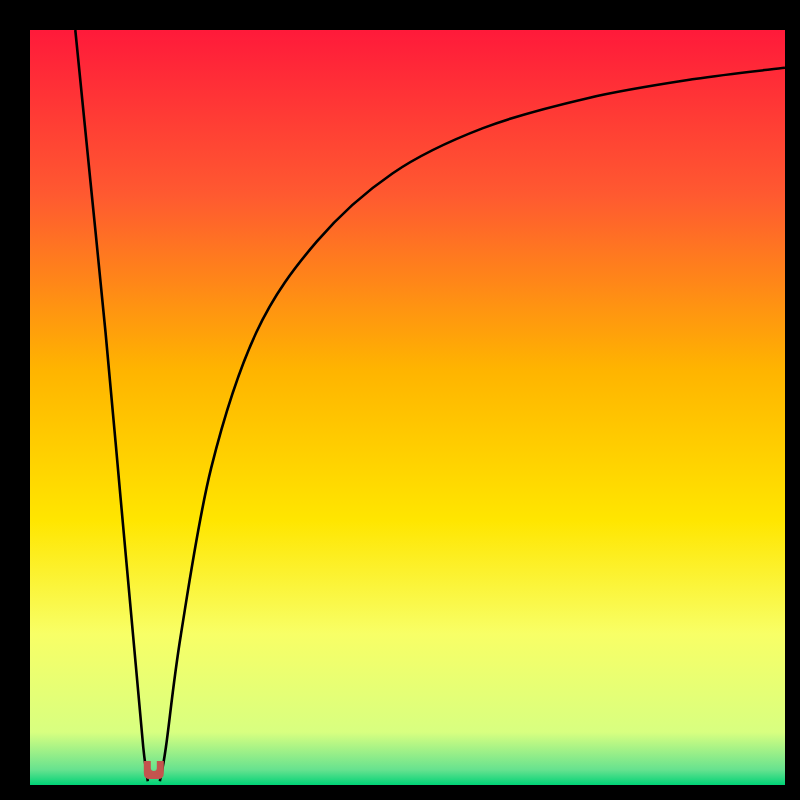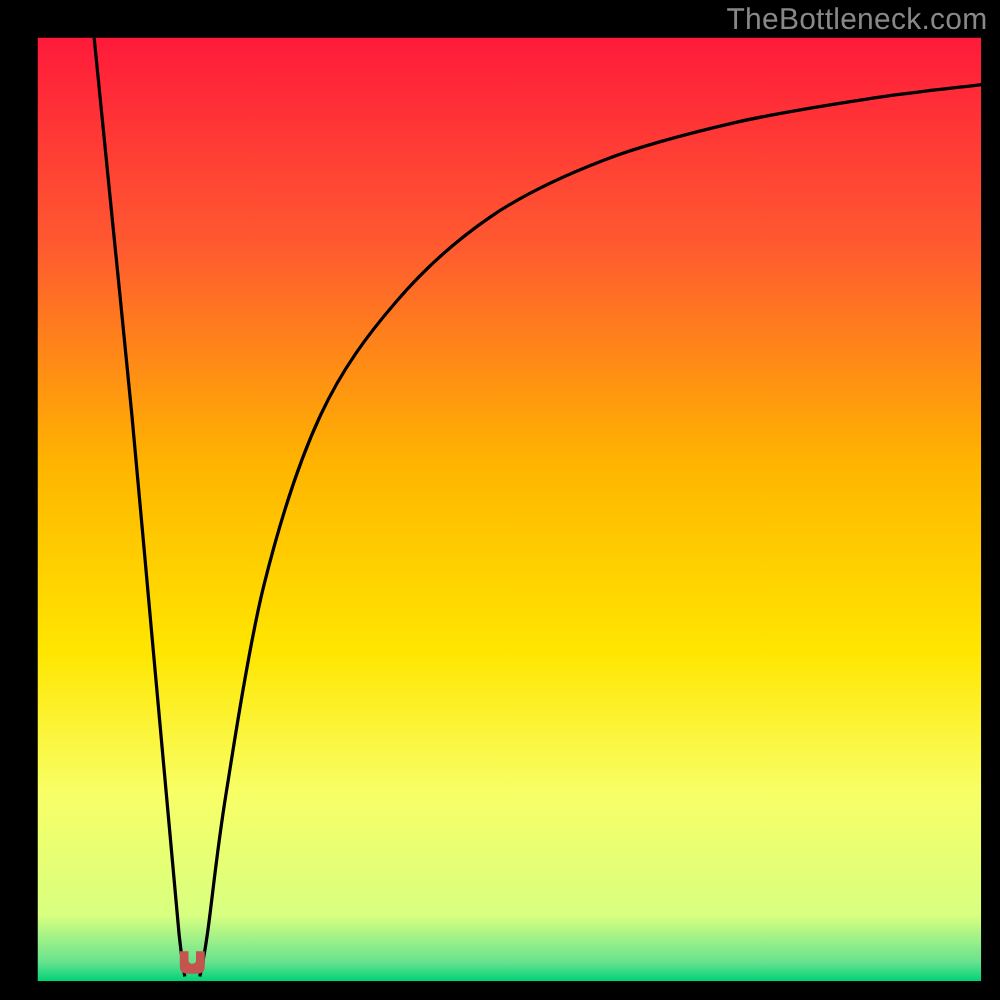--- a/index.html
+++ b/index.html
@@ -37,21 +37,20 @@
     height: 755px;
   }
   svg {
     display: block;
   }
 </style>
 </head>
 <body>
 
 <div class="frame">
-  <div class="watermark">TheBottleneck.com</div>
 
   <div class="plot-wrap">
     <svg id="chart-svg" width="755" height="755" viewBox="0 0 755 755" preserveAspectRatio="none">
       <defs>
         <linearGradient id="bg-grad" x1="0" y1="0" x2="0" y2="1">
             <stop offset="0.0%" stop-color="#ff1a3a"></stop>
             <stop offset="22.0%" stop-color="#ff5a30"></stop>
             <stop offset="45.0%" stop-color="#ffb400"></stop>
             <stop offset="65.0%" stop-color="#ffe600"></stop>
             <stop offset="80.0%" stop-color="#f8ff66"></stop>

